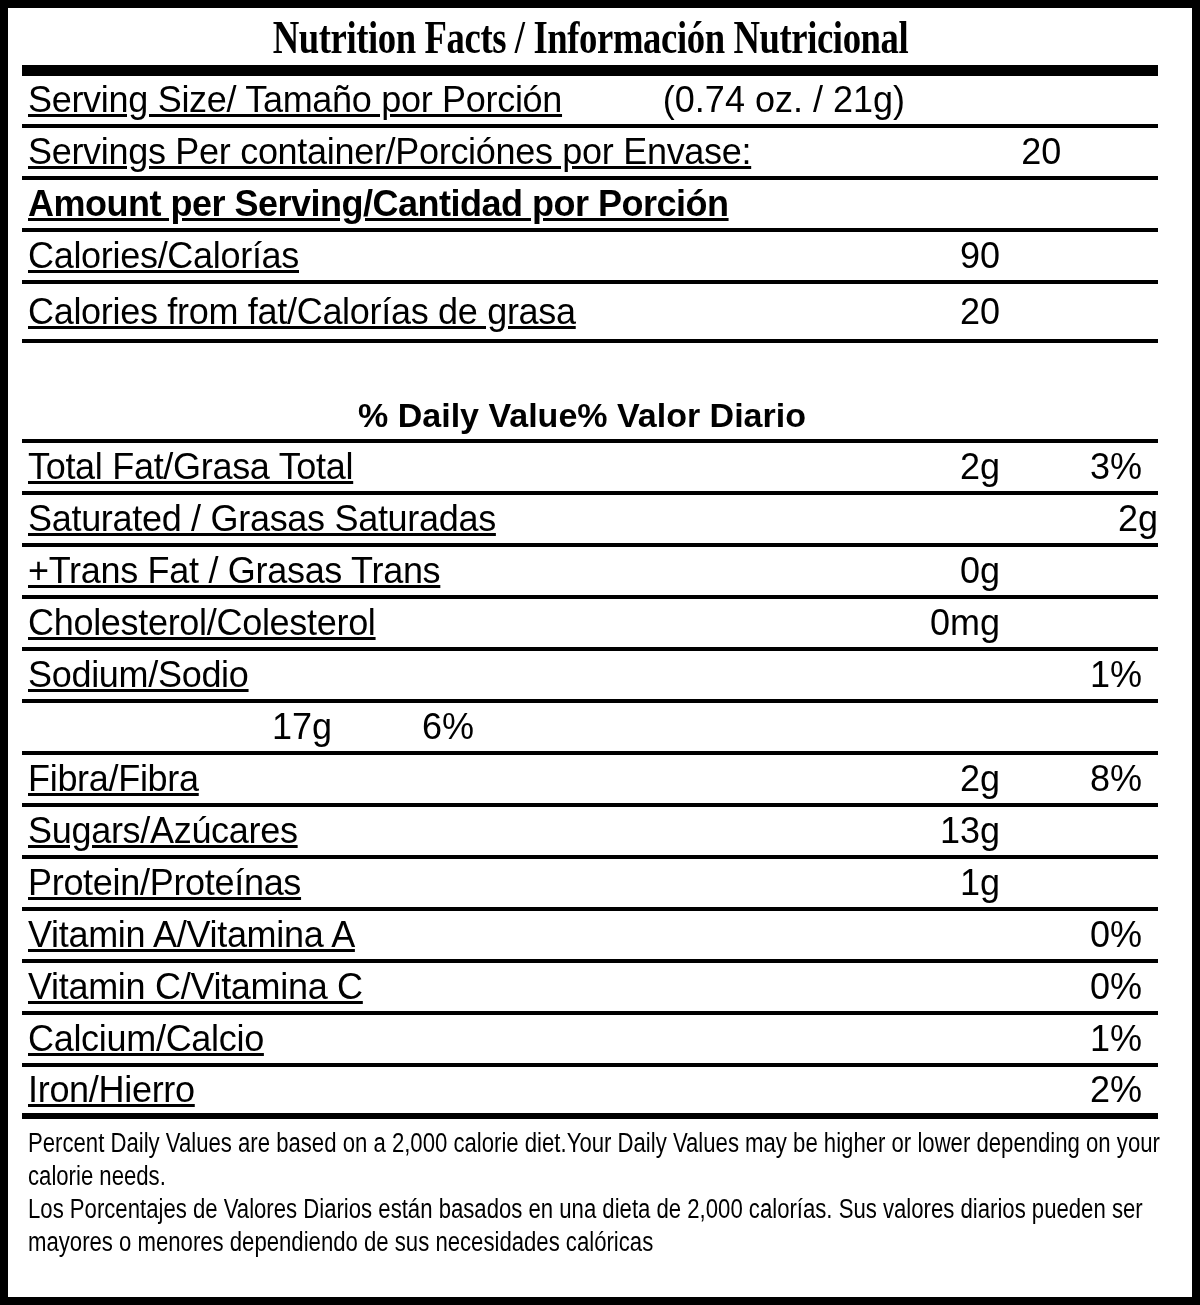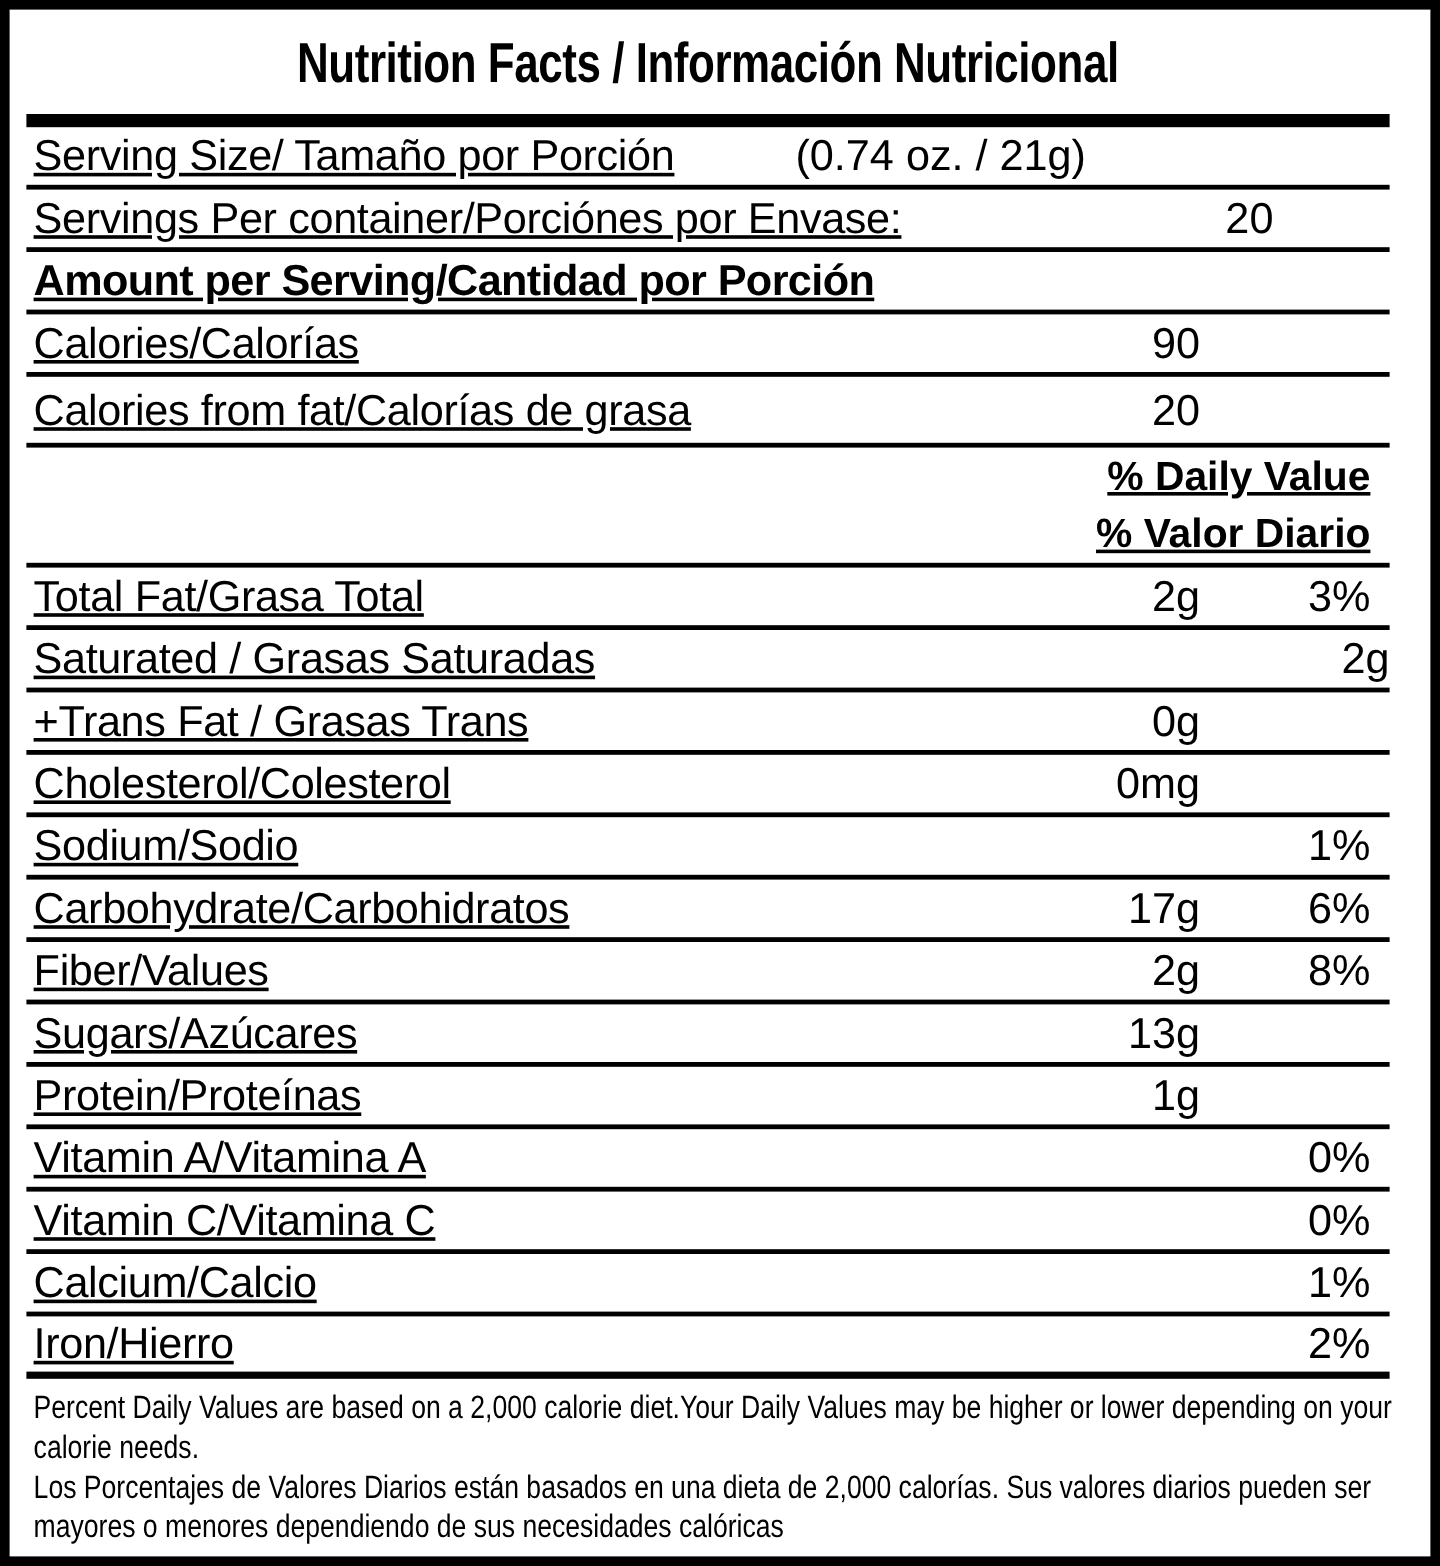--- a/index.html
+++ b/index.html
@@ -15,24 +15,25 @@
     overflow: hidden;
   }
 
   .content {
     margin-left: 14px;   
     margin-right: 34px;  
     width: 1136px;
   }
 
   .title-block {
-    height: 87px;
+    height: 57px;
     display: flex;
     align-items: center;
     justify-content: center;
+    font-family: Liberation Serif, serif;
   }
   .title-text {
     display: inline-block;
     font-size: 47px;
     font-weight: bold;
     white-space: nowrap;
     transform: scaleX(0.78);
     transform-origin: 50% 50%;
     letter-spacing: -0.5px;
   }
@@ -66,25 +67,24 @@
     padding-right: 16px;
     white-space: nowrap;
   }
   .row.section-header .lbl { font-weight: bold; letter-spacing: -0.5px; }
   .amt.shift-left { transform: translateX(-95px); }
 
   .dv-header {
     height: 100px;
     border-bottom: 4px solid #000000;
     display: flex;
-    flex-direction: column;
+    flex-direction: row;
     justify-content: center;
     align-items: flex-end;
     padding-right: 16px;
-    text-decoration: underline;
   }
   .dv-header .dv-line {
     font-size: 34px;
     font-weight: bold;
     line-height: 48px;
     white-space: nowrap;
   }
 
   .footnote { padding: 8px 0 0 6px; }
   .footnote .foot-line {
@@ -161,27 +161,26 @@
       <span class="amt">0mg</span>
       <span class="pct"></span>
     </div>
 
     <div class="row">
       <span class="lbl">Sodium/Sodio</span>
       <span class="pct">1%</span>
     </div>
 
     <div class="row">
-      <span class="lbl">Carbohydrate/Carbohidratos</span>
       <span class="amt">17g</span>
       <span class="pct">6%</span>
     </div>
 
     <div class="row">
-      <span class="lbl">Fiber/Values</span>
+      <span class="lbl">Fibra/Fibra</span>
       <span class="amt">2g</span>
       <span class="pct">8%</span>
     </div>
 
     <div class="row">
       <span class="lbl">Sugars/Azúcares</span>
       <span class="amt">13g</span>
       <span class="pct"></span>
     </div>
 

